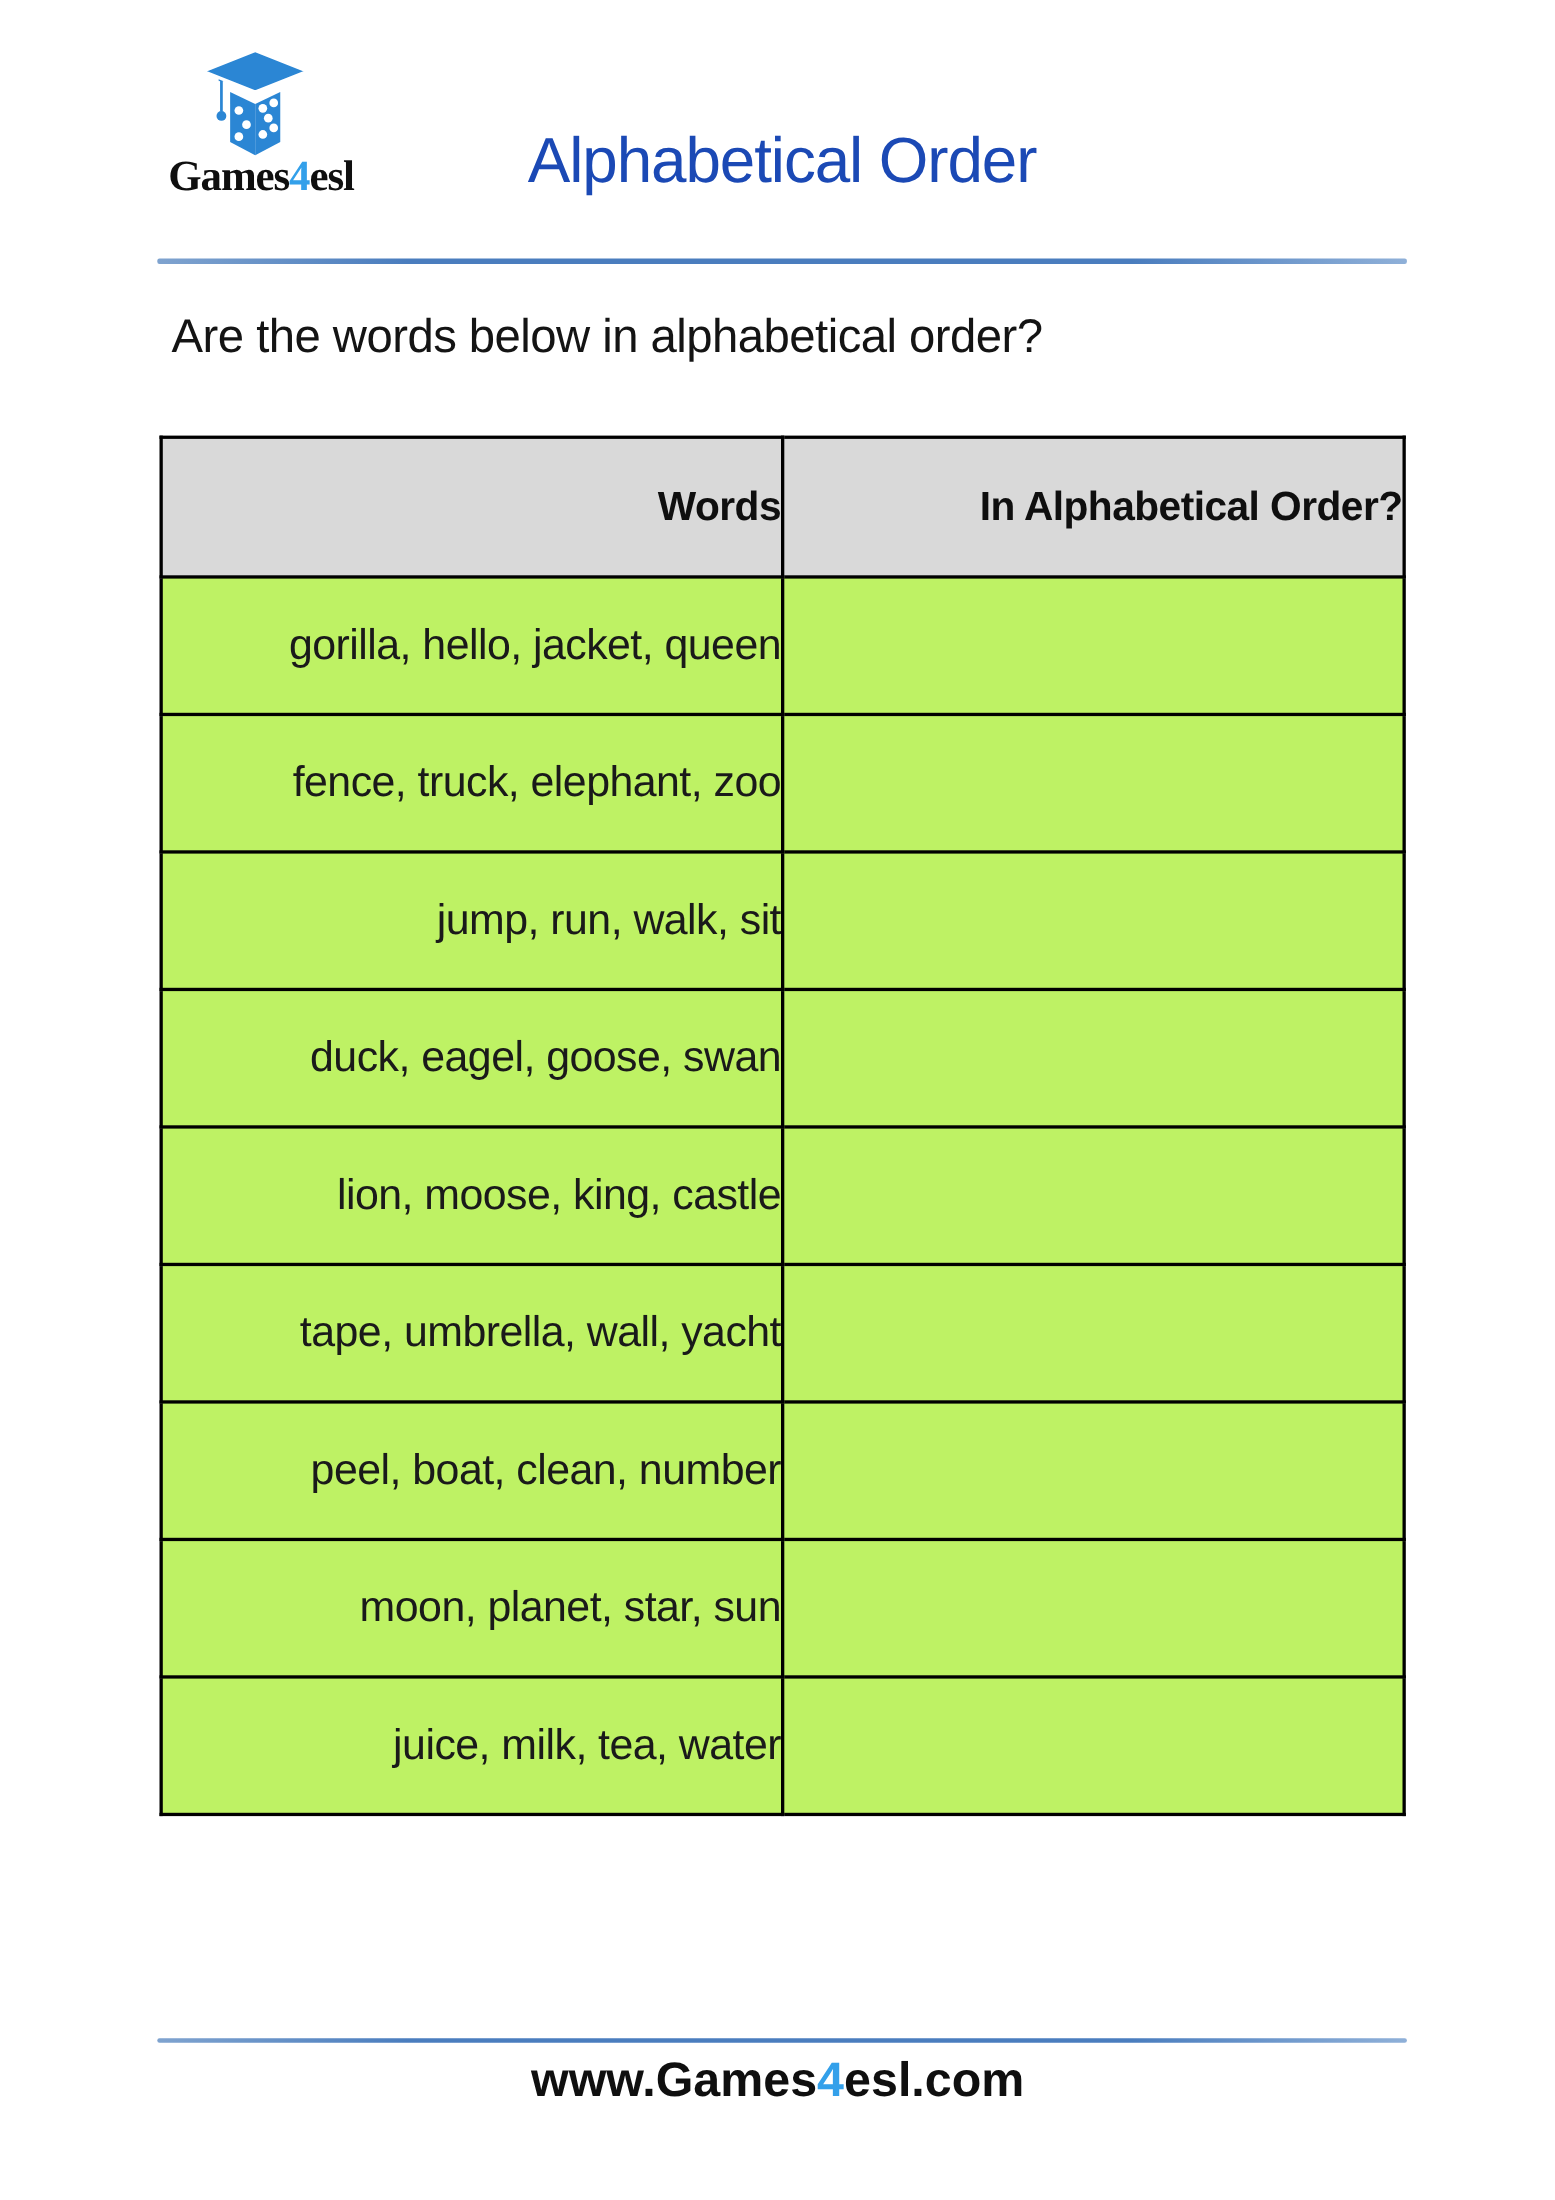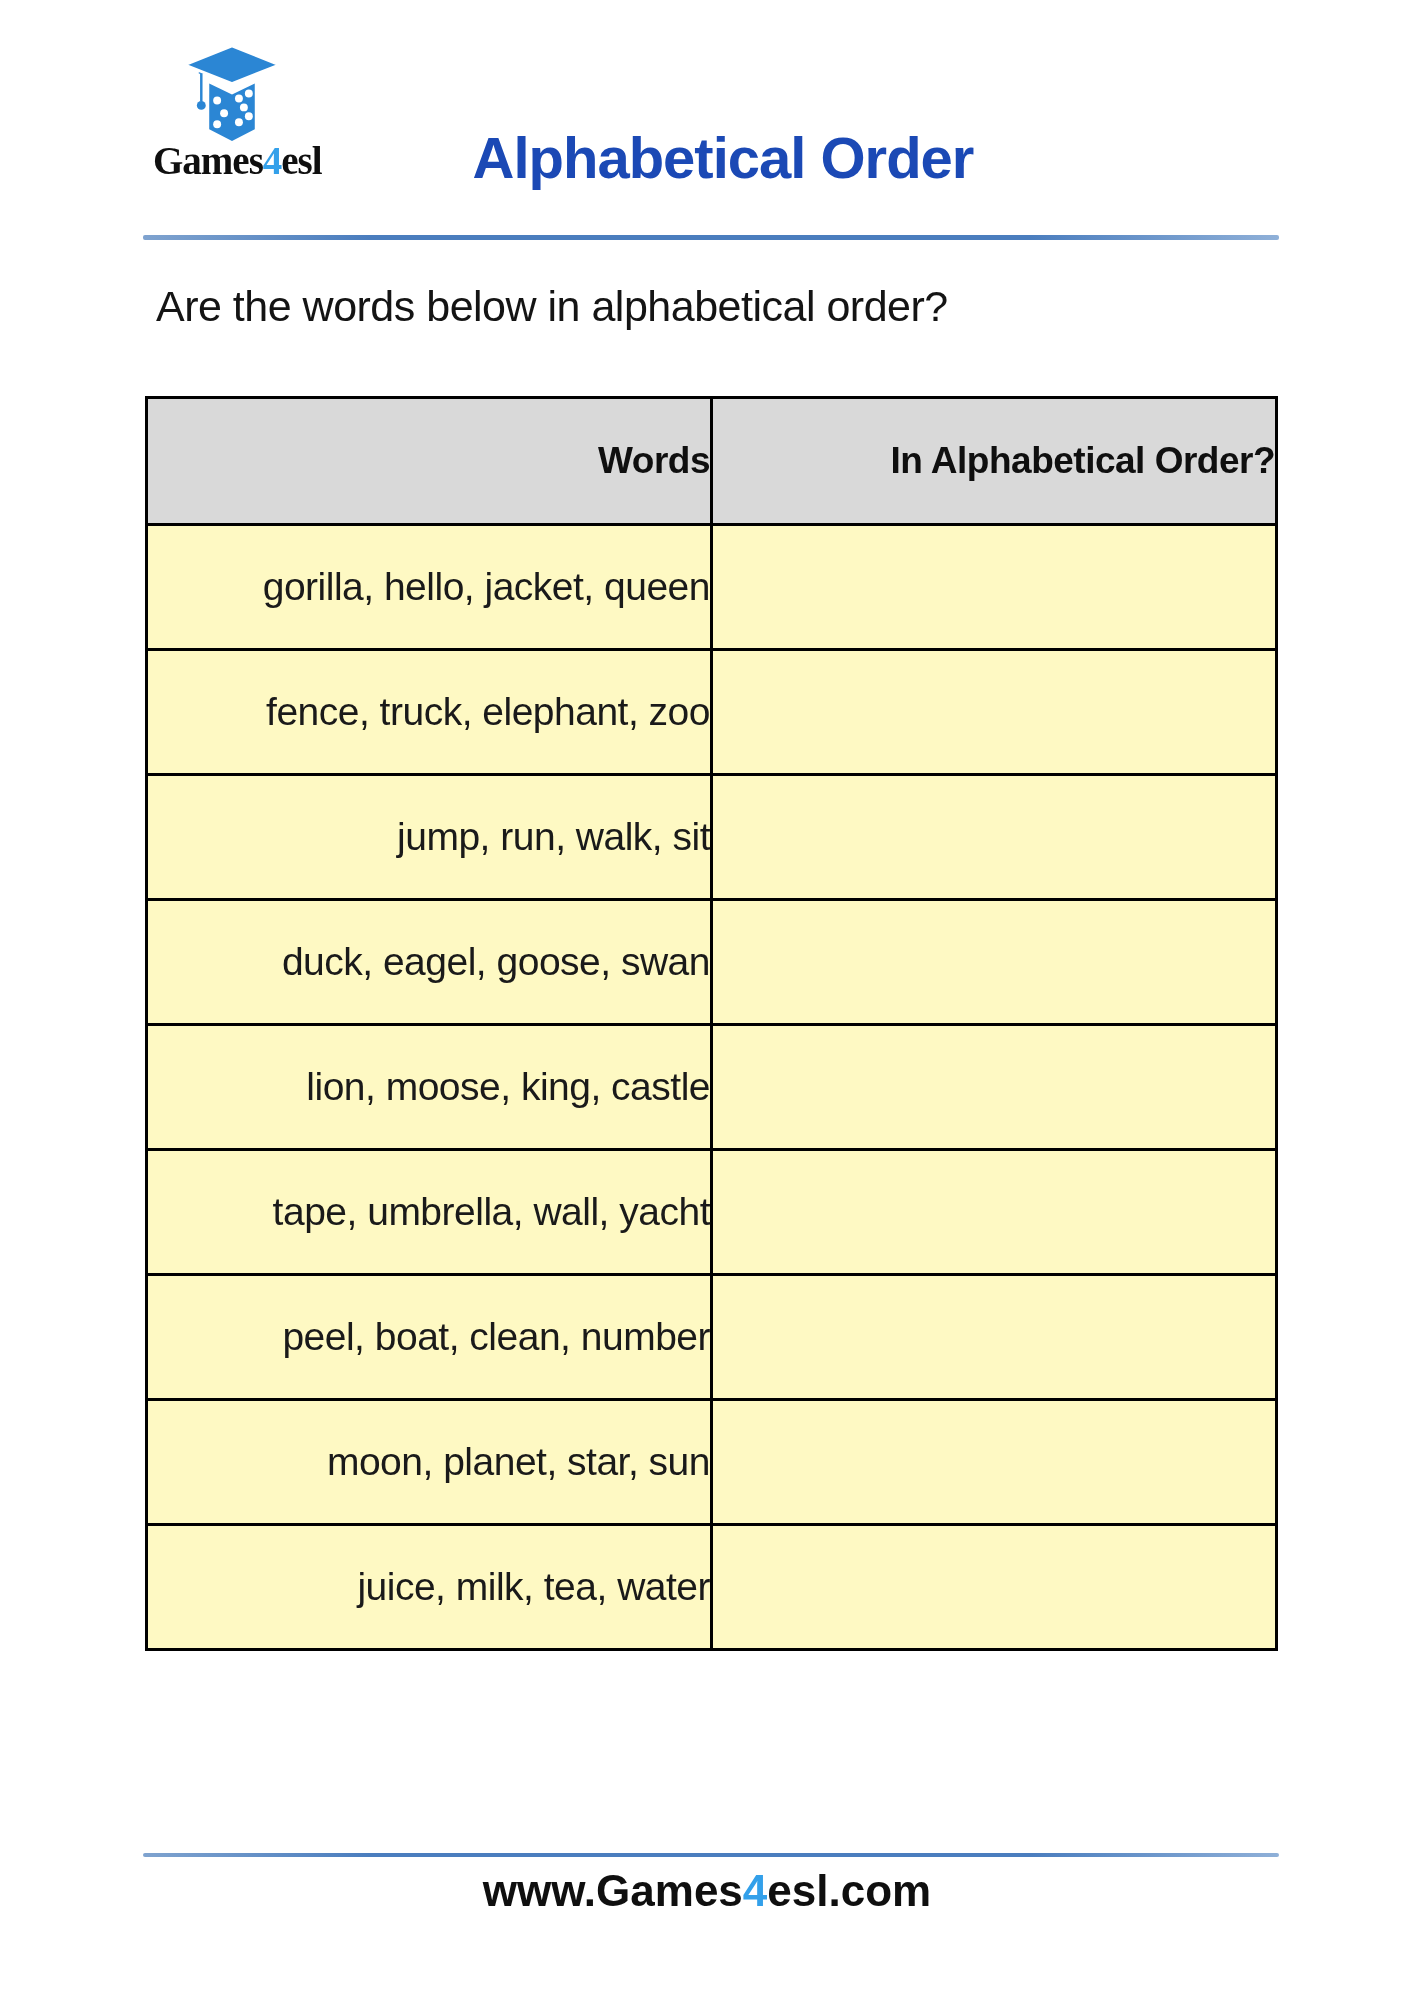--- a/index.html
+++ b/index.html
@@ -15,23 +15,23 @@
   .logo-icon{position:absolute;left:176px;top:44px;width:112px;height:104px;}
   .logo-text{
     position:absolute;left:153px;top:138px;width:260px;
     font-size:39px;font-weight:700;color:#0f0f0f;letter-spacing:-1px;
     white-space:nowrap;
     font-family:Liberation Serif, serif;
   }
   .logo-text .num{color:var(--number_blue,#33a0ea);}
   
   .title{
-    position:absolute;left:143px;top:112px;width:1136px;margin:12px;
+    position:absolute;left:143px;top:112px;width:1136px;margin:0;
     text-align:center;
-    font-size:58px;font-weight:700;letter-spacing:-1px;
+    font-size:58px;font-weight:400;letter-spacing:-1px;
     color:var(--title_blue,#1b49b5);
   }
   .title-underline{
     position:absolute;left:143px;top:235px;width:1136px;height:5px;
     background:linear-gradient(90deg,#7fa3cf 0%,var(--line_blue,#4a7dbe) 20%,var(--line_blue,#4a7dbe) 78%,#8fb0d8 100%);
     border-radius:2px;
   }
   
   .question{
     position:absolute;left:156px;top:282px;
@@ -45,21 +45,21 @@
   }
   .wtable th,.wtable td{
     border:3px solid var(--border_black,#000000);
     padding:0;text-align:right;vertical-align:middle;
   }
   .wtable th{
     height:124px;
     background:var(--header_gray,#d9d9d9);
     font-size:37px;font-weight:700;color:#0f0f0f;letter-spacing:-0.5px;
   }
-  .wtable td{height:122px;background:#fef9c3;}
+  .wtable td{height:122px;background:#bef264;}
   .wtable td.words{
     font-size:39px;font-weight:400;color:#1a1a1a;letter-spacing:-0.5px;
   }
   
   .footer-line{
     position:absolute;left:143px;top:1853px;width:1136px;height:4px;
     background:linear-gradient(90deg,#7fa3cf 0%,var(--line_blue,#4a7dbe) 20%,var(--line_blue,#4a7dbe) 78%,#8fb0d8 100%);
     border-radius:2px;
   }
   .footer-text{

